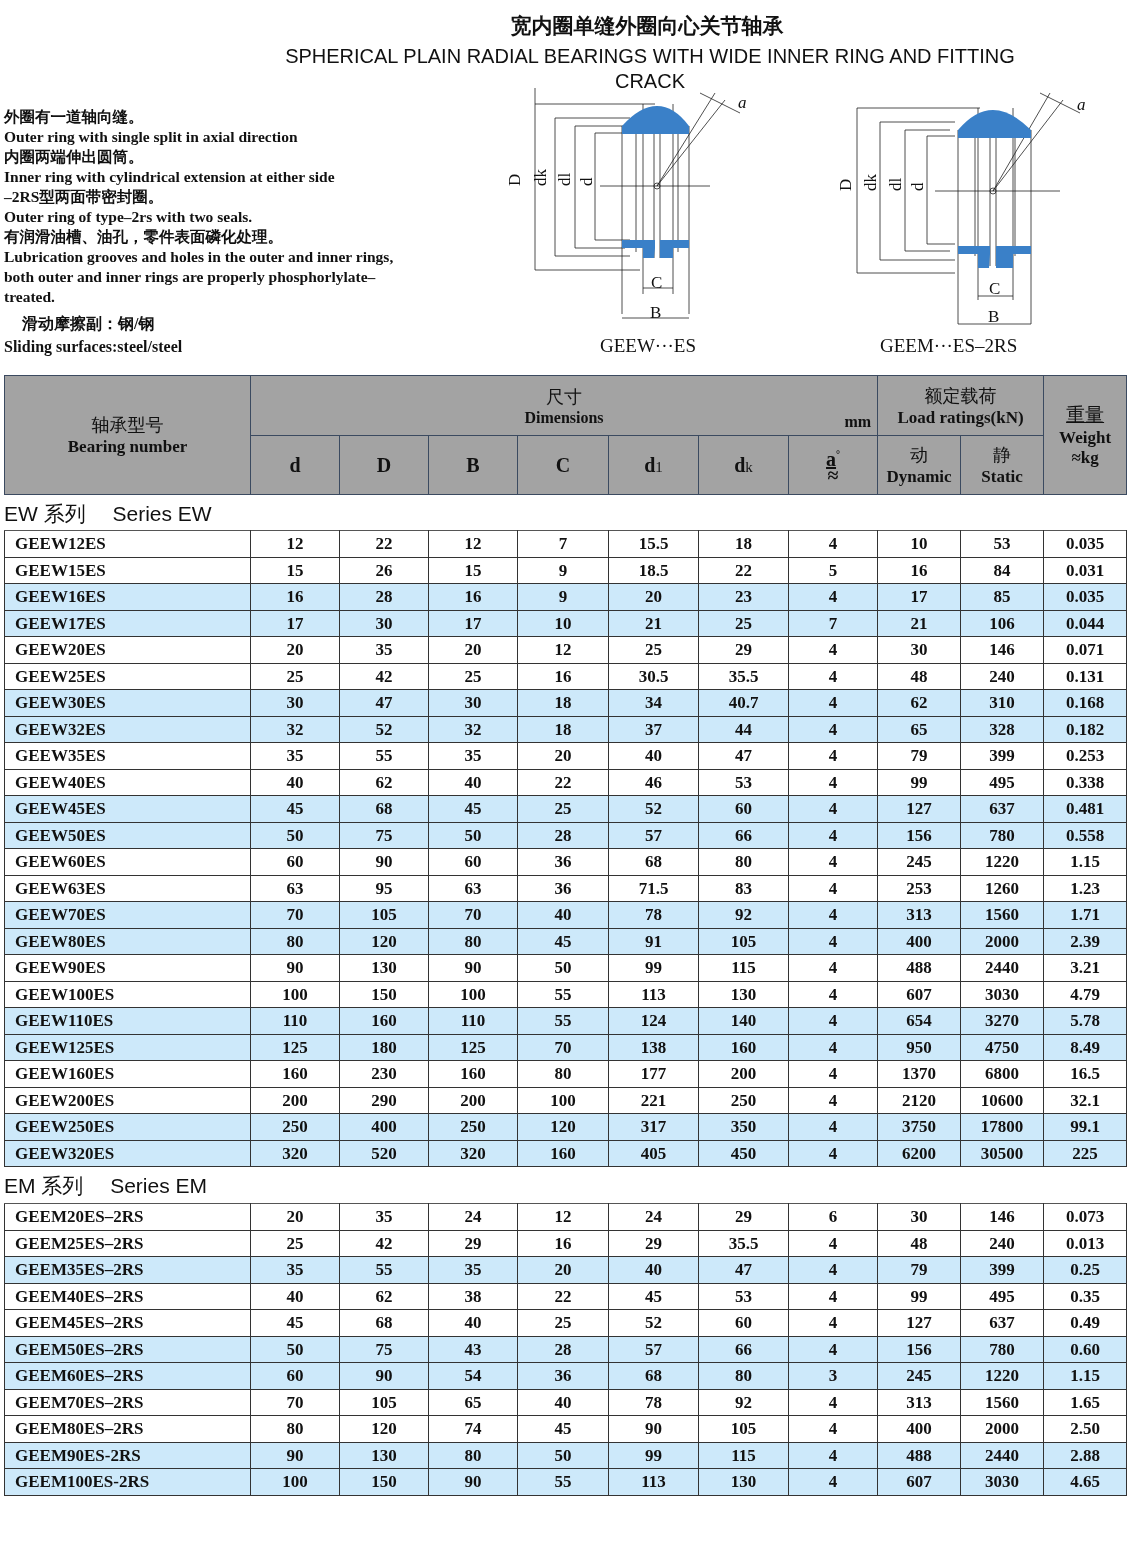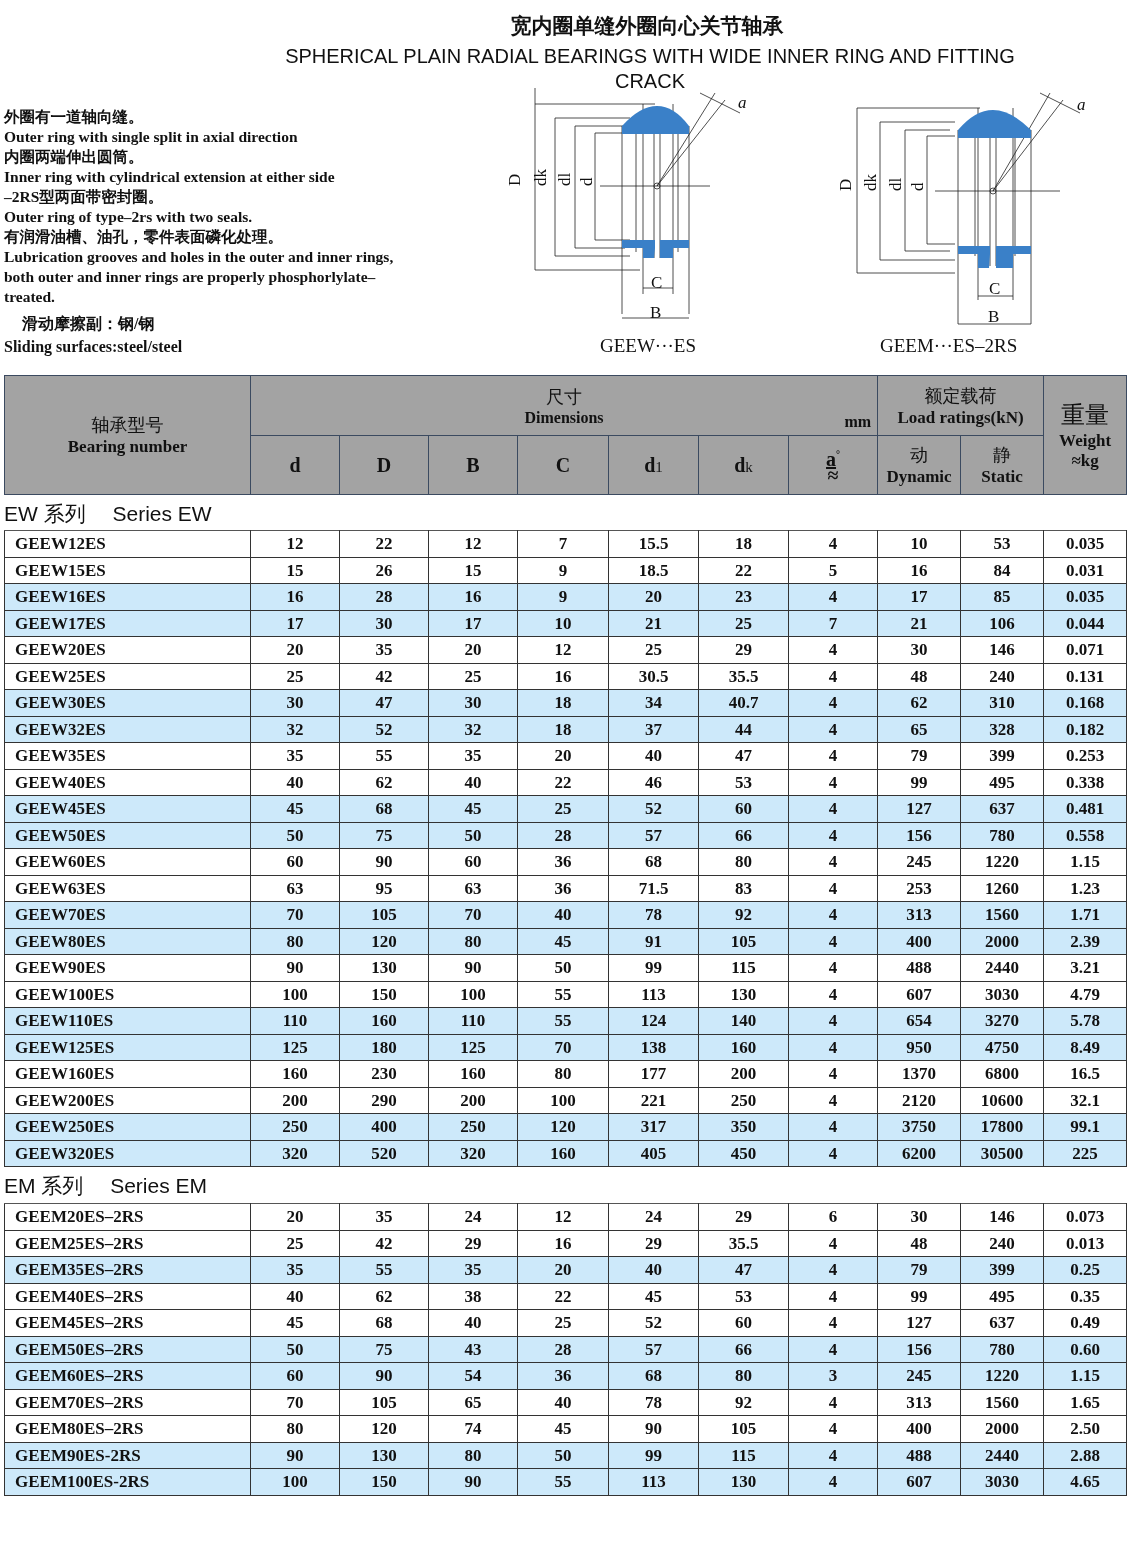--- a/index.html
+++ b/index.html
@@ -173,21 +173,21 @@
     <td colspan="7" style="position:relative;">
       <div class="small" style="font-size:18px;">尺寸</div>
       <div style="font-size:16px;">Dimensions</div>
       <span class="mm-label">mm</span>
     </td>
     <td colspan="2">
       <div class="small" style="font-size:18px;">额定载荷</div>
       <div>Load ratings(kN)</div>
     </td>
     <td rowspan="2">
-      <div class="small" style="font-size:24px;">重量</div>
+      <div class="small" style="font-size:19px;text-decoration:underline;">重量</div>
       <div>Weight</div>
       <div>≈kg</div>
     </td>
   </tr>
   <tr style="height:58px;">
     <td class="big">d</td>
     <td class="big">D</td>
     <td class="big">B</td>
     <td class="big">C</td>
     <td class="big"><span>d</span><span style="font-size:15px;font-weight:normal;">1</span></td>

